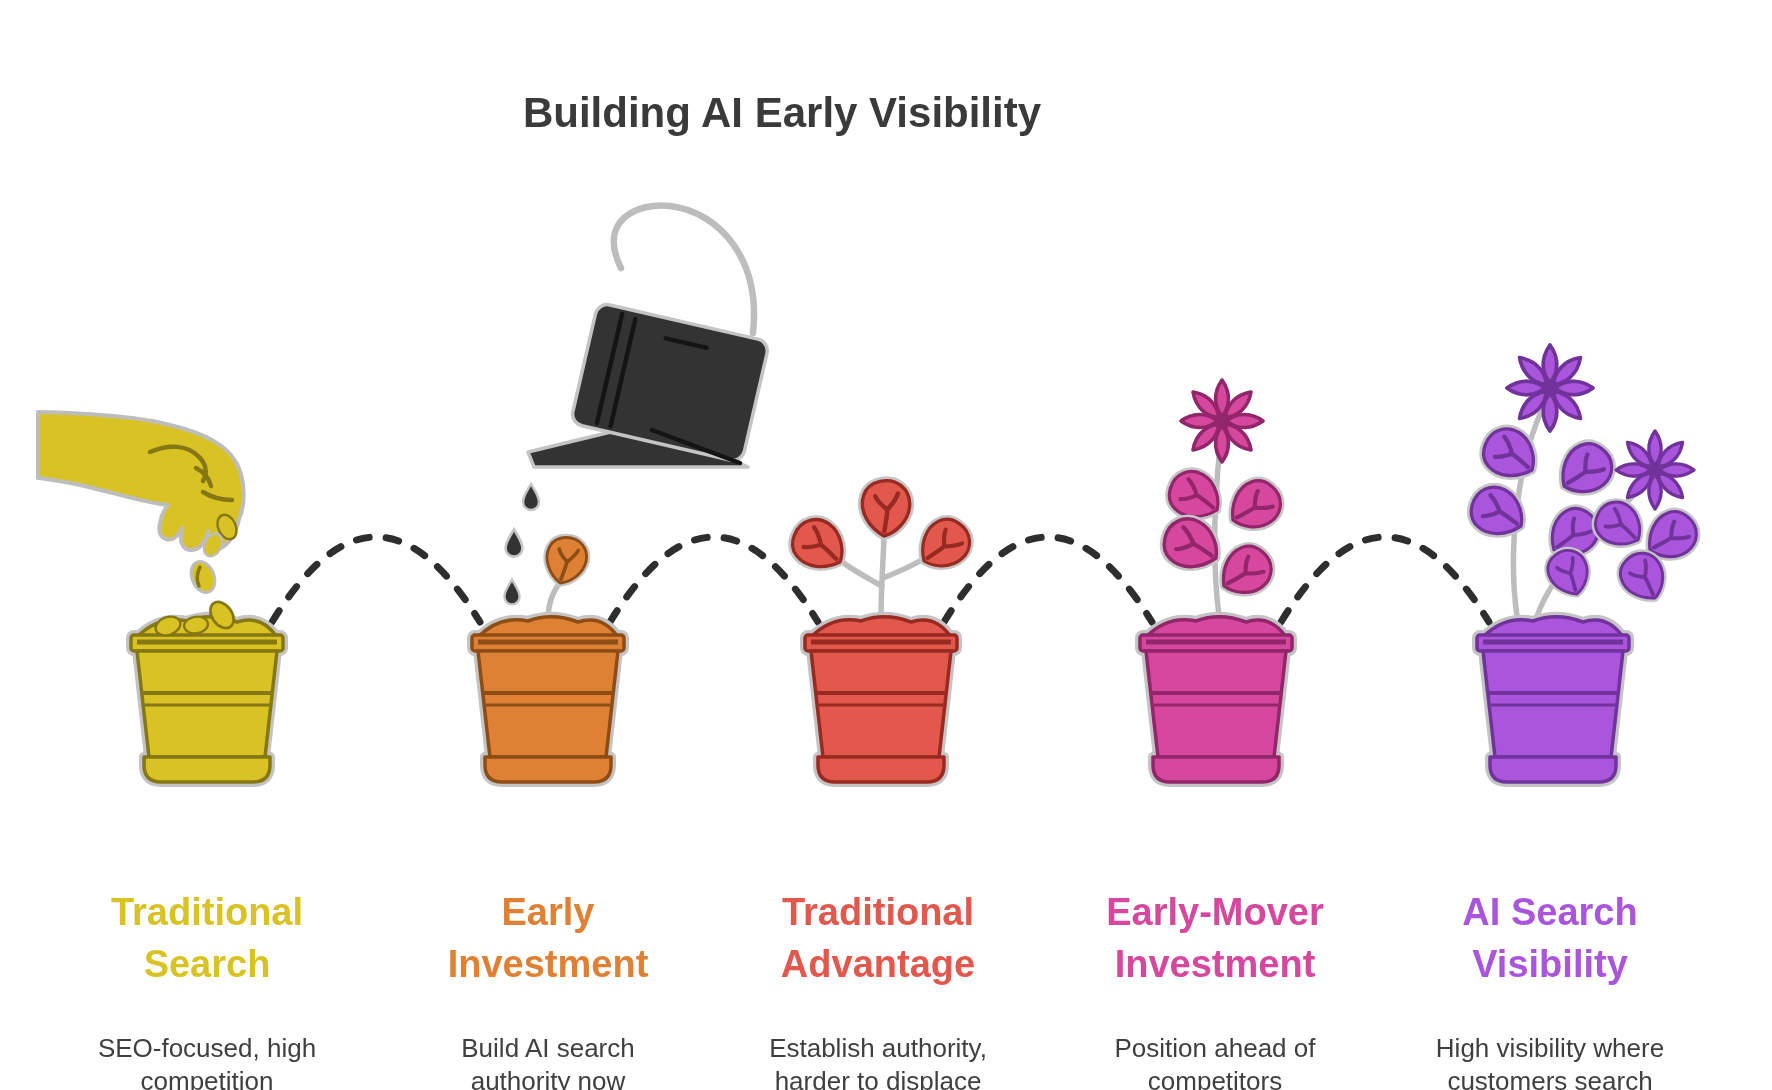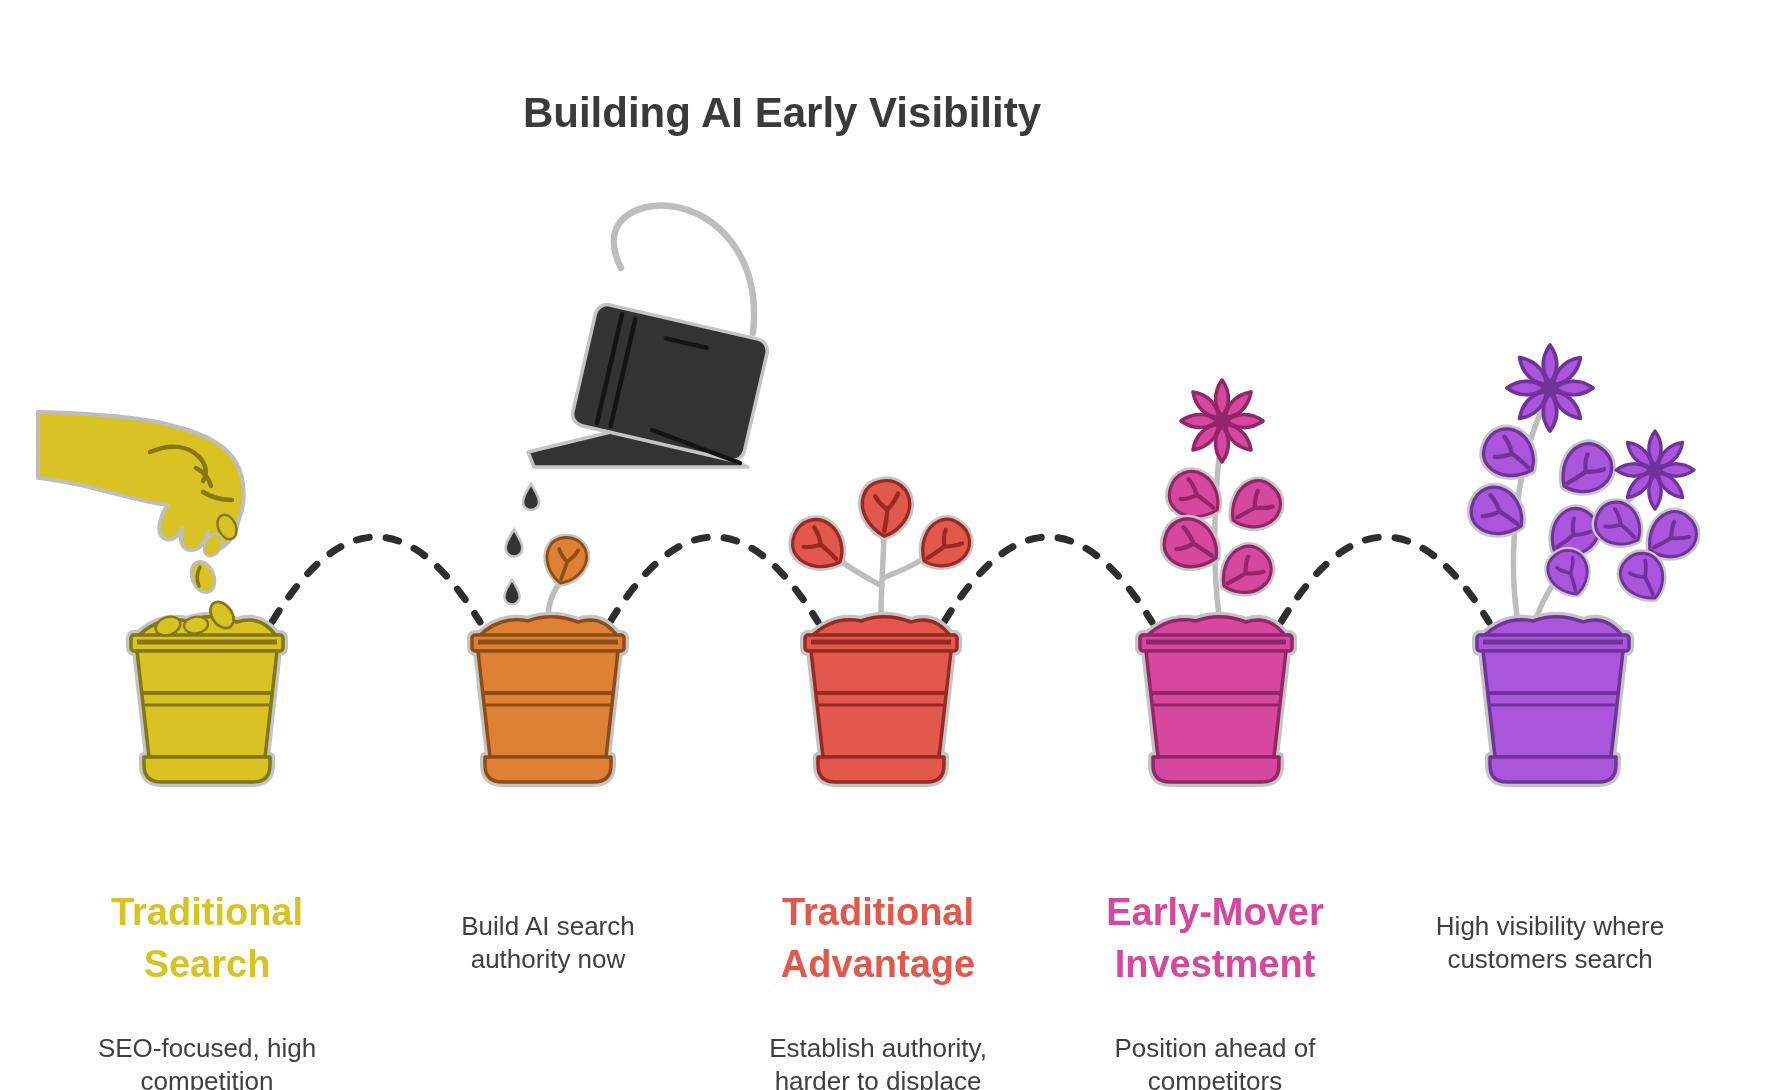--- a/index.html
+++ b/index.html
@@ -203,31 +203,35 @@
   </g>
 </svg>
 
 <div class="col col1">
   <div class="h t1">Traditional
 Search</div>
   <div class="d">SEO-focused, high
 competition</div>
 </div>
 <div class="col col2">
+  <div class="h t2">Early
+Investment</div>
   <div class="d">Build AI search
 authority now</div>
 </div>
 <div class="col col3">
   <div class="h t3">Traditional
 Advantage</div>
   <div class="d">Establish authority,
 harder to displace</div>
 </div>
 <div class="col col4">
   <div class="h t4">Early-Mover
 Investment</div>
   <div class="d">Position ahead of
 competitors</div>
 </div>
 <div class="col col5">
+  <div class="h t5">AI Search
+Visibility</div>
   <div class="d">High visibility where
 customers search</div>
 </div>
 
 </body></html>

